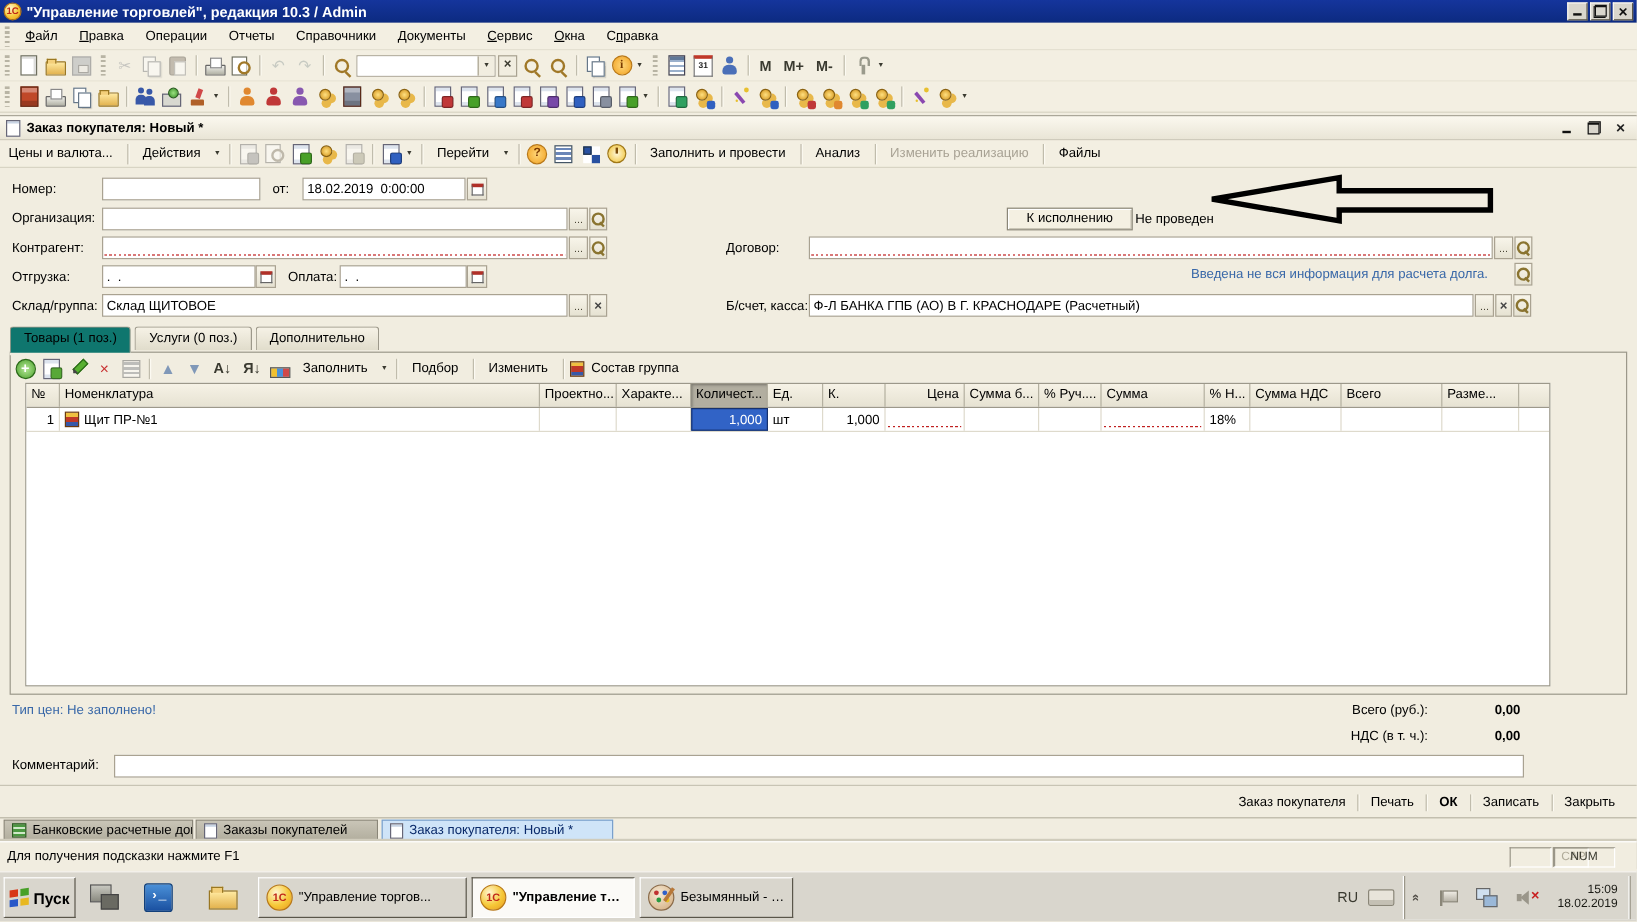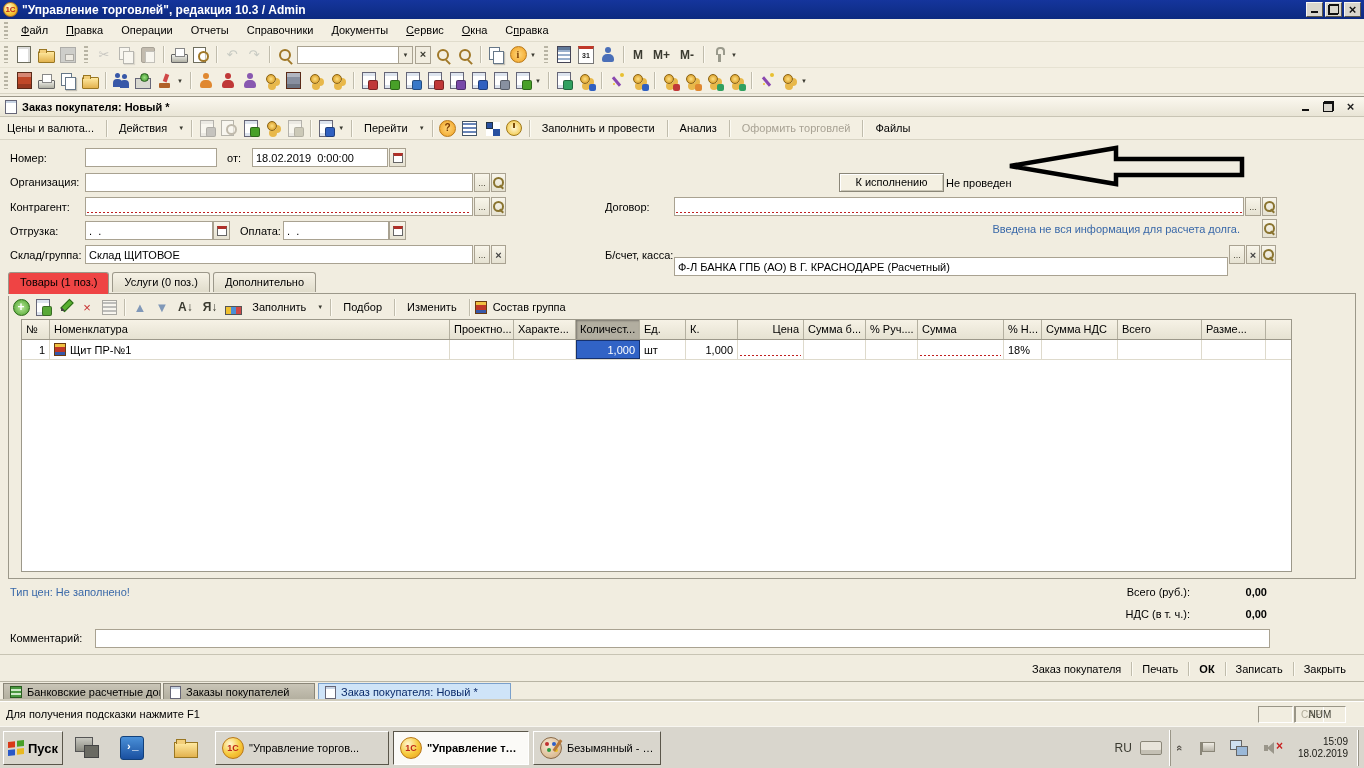--- a/index.html
+++ b/index.html
@@ -115,21 +115,21 @@
 .magi{position:relative;width:11px;height:11px;display:inline-block}
 .magi::before{content:"";position:absolute;top:0;left:0;width:7px;height:7px;border:2px solid #8a7430;border-radius:50%}
 .magi::after{content:"";position:absolute;right:0;bottom:0;width:5px;height:2px;background:#8a7430;transform:rotate(45deg)}
 .cali{width:10px;height:10px;background:#fff;border:1px solid #666;border-top:3px solid #b03028;display:inline-block}
 .xg{font-size:11px;font-weight:bold;color:#444}
 .btn3{position:absolute;background:#f4f0e2;border:1px solid #8a8678;box-shadow:inset 1px 1px 0 #fff,inset -1px -1px 0 #cac6b6;text-align:center;line-height:17px}
 .blue{color:#3968a8}
 
 .tabs{position:absolute;left:8px;top:175px;height:21px;z-index:3;display:flex;gap:3px}
 .tab{height:20px;line-height:18px;padding:0 11px;border:1px solid #9c988a;border-bottom:none;border-radius:3px 3px 0 0;background:linear-gradient(#f6f2e6,#e0dccb);cursor:default}
-.tab.active{background:#ef4444;height:22px;box-shadow:0 2px 0 #f1ede0}
+.tab.active{background:#0f766e;height:22px;box-shadow:0 2px 0 #f1ede0}
 .panel{position:absolute;left:8px;top:196px;width:1348px;height:286px;border:1px solid #9c988a;background:#f1ede0}
 .ptb{position:absolute;left:2px;top:2px;right:2px;height:22px;display:flex;align-items:center;gap:2px}
 .ptb-btn{padding:2px 7px;white-space:nowrap;cursor:default}
 .nomic{width:12px;height:13px;display:inline-block;vertical-align:-2px;margin-right:4px;background:linear-gradient(180deg,#f0c040 30%,#c03828 30% 70%,#3858a8 70%);border:1px solid #6a3a10;flex:none}
 
 .grid{position:absolute;left:12px;top:25px;width:1271px;height:253px;border:1px solid #9c988a;background:#fff;display:flex;flex-direction:column;overflow:hidden}
 .g-head{display:flex;height:20px;background:linear-gradient(#f6f2e6,#e6e2d2);border-bottom:1px solid #9c988a;flex:none}
 .hc{border-right:1px solid #b4b0a0;padding:3px 4px;overflow:hidden;white-space:nowrap;flex:none;cursor:default}
 .hc.sel{background:#b2aea0;box-shadow:inset 1px 1px 2px rgba(0,0,0,.3)}
 .hfill{flex:1;border-right:none}
@@ -353,21 +353,21 @@
         <span class="tbi k-qmark"></span>
         <span class="tbi k-grid"></span>
         <span class="tbi k-checks"></span>
         <span class="tbi k-clock"></span>
       </span>
     <span class="sep"></span>
     <span class="dtb-btn">Заполнить и провести</span>
     <span class="sep"></span>
     <span class="dtb-btn">Анализ</span>
     <span class="sep"></span>
-    <span class="dtb-btn dis">Оформить торговлей</span>
+    <span class="dtb-btn dis">Изменить реализацию</span>
     <span class="sep"></span>
     <span class="dtb-btn">Файлы</span>
   </div>
 
   <span class="lbl" style="left:10px;top:55px">Номер:</span>
   <input class="field" style="left: 85px; top: 51px; width: 132px;" value="">
   <span class="lbl" style="left:227px;top:55px">от:</span>
   <input class="field" style="left: 252px; top: 51px; width: 136px;" value="18.02.2019  0:00:00">
   <span class="fbtn" style="left:389px;top:51px;width:17px">
       <span class="cali"></span>
@@ -412,21 +412,21 @@
   <span class="fbtn" style="left:1262px;top:100px;width:15px">
       <span class="magi"></span>
     </span>
 
   <span class="lbl blue" style="right:124px;top:126px">Введена не вся информация для расчета долга.</span>
   <span class="fbtn" style="left:1262px;top:122px;width:15px">
       <span class="magi"></span>
     </span>
 
   <span class="lbl" style="left:605px;top:152px">Б/счет, касса:</span>
-  <input class="field" style="left: 674px; top: 148px; width: 554px; margin-top: 12px;" value="Ф-Л БАНКА ГПБ (АО) В Г. КРАСНОДАРЕ (Расчетный)">
+  <input class="field" style="left: 674px; top: 148px; width: 554px;" value="Ф-Л БАНКА ГПБ (АО) В Г. КРАСНОДАРЕ (Расчетный)">
   <span class="fbtn" style="left:1229px;top:148px;width:16px">...</span>
   <span class="fbtn xg" style="left:1246px;top:148px;width:14px">×</span>
   <span class="fbtn" style="left:1261px;top:148px;width:15px">
       <span class="magi"></span>
     </span>
 
   <div class="tabs">
     <span class="tab active">Товары (1 поз.)</span>
     <span class="tab">Услуги (0 поз.)</span>
     <span class="tab">Дополнительно</span>

